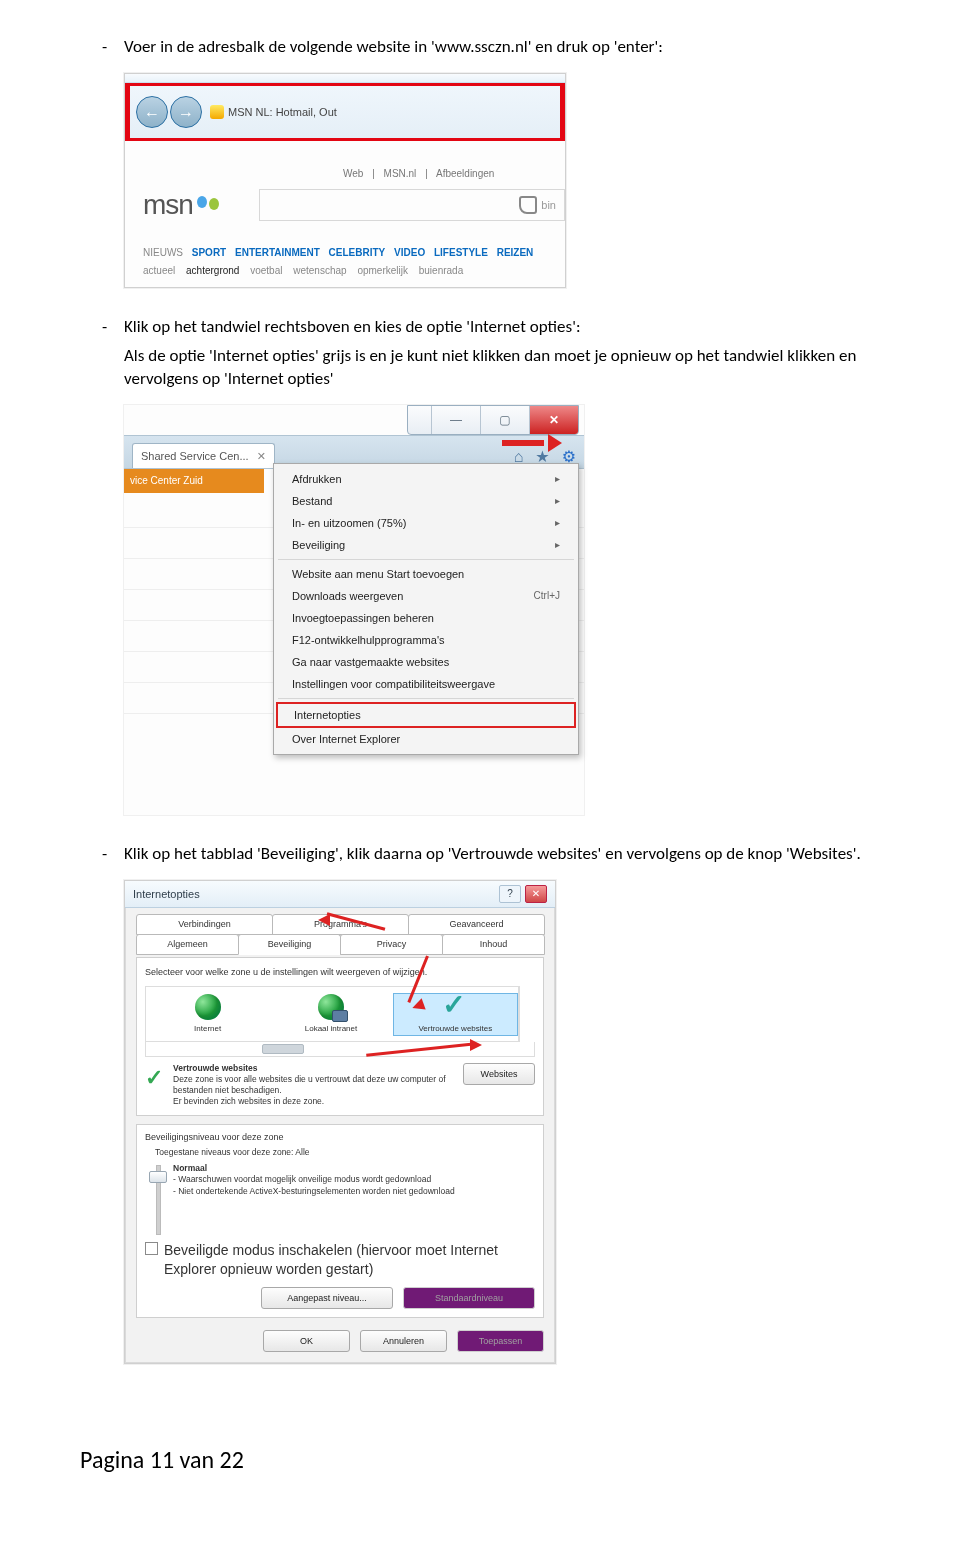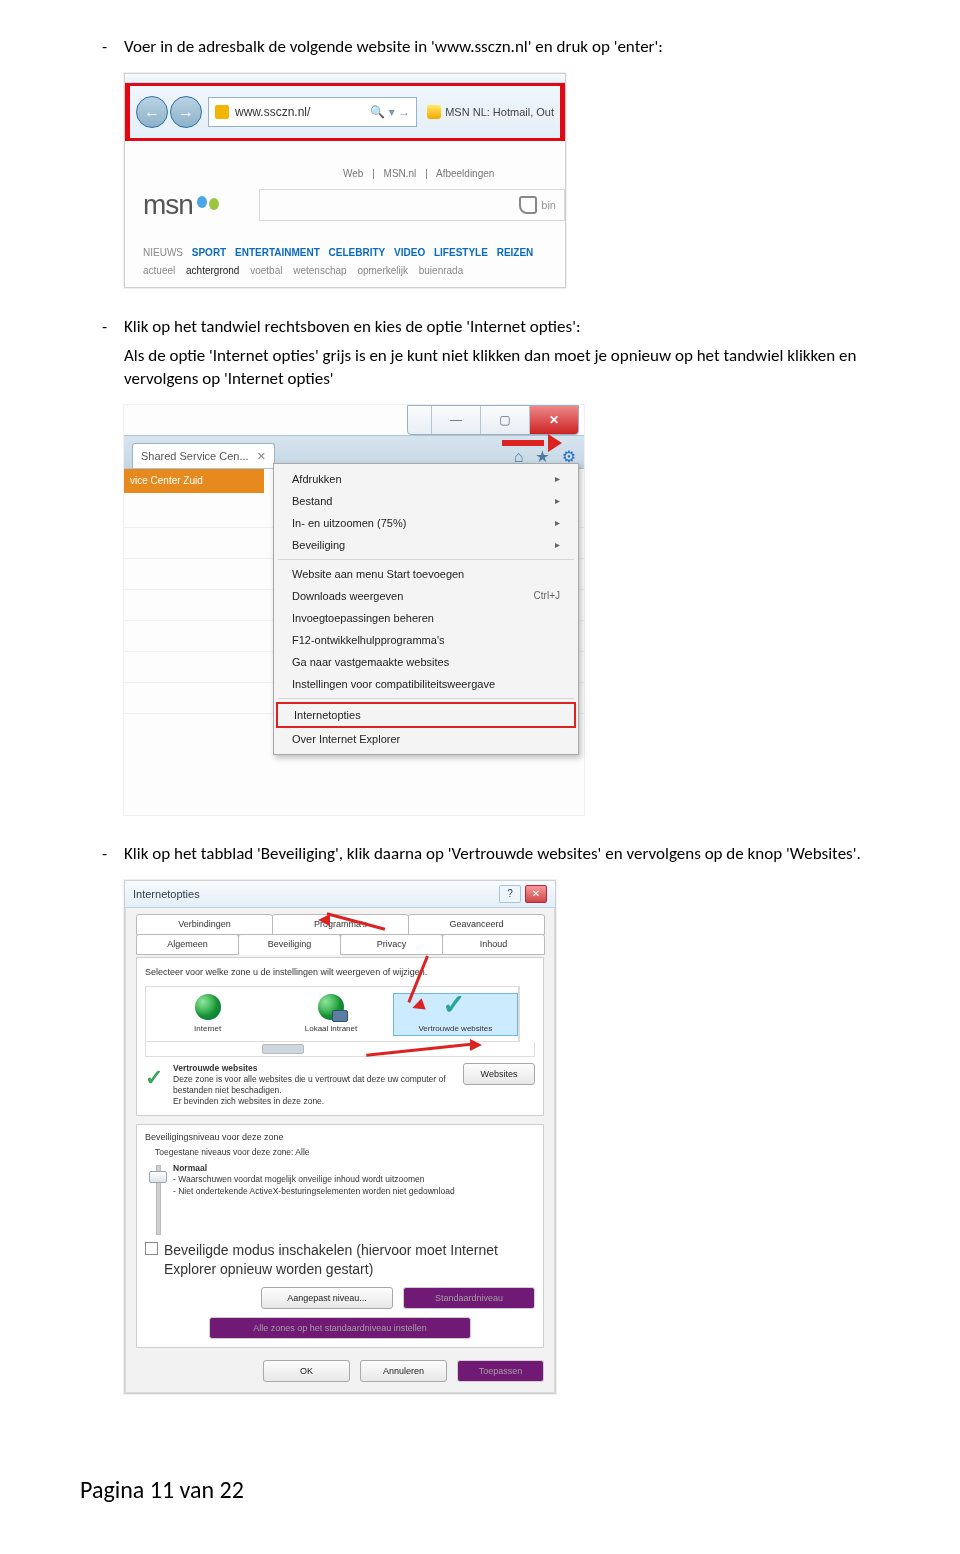--- a/index.html
+++ b/index.html
@@ -119,25 +119,20 @@
   <div class="bullet">
     <div class="dash">-</div>
     <div class="txt">Voer in de adresbalk de volgende website in 'www.ssczn.nl' en druk op 'enter':</div>
   </div>
 
   <div class="screenshot ss1">
     <div class="titlebar1"></div>
     <div class="navrow">
       <div class="navbtn dim">←</div>
       <div class="navbtn dim">→</div>
-      <div class="addr">
-        <div class="fav"></div>
-        <span>www.ssczn.nl/</span>
-        <span class="mag">🔍 ▾ →</span>
-      </div>
       <div class="tabbit">
         <div class="ico"></div>
         <span>MSN NL: Hotmail, Out</span>
       </div>
     </div>
     <div class="msnbody">
       <div class="subnav">
         <span>Web</span>
         <span>|</span>
         <span>MSN.nl</span>
@@ -324,34 +319,31 @@
 
       <div class="secbox">
         <div class="hd">Beveiligingsniveau voor deze zone</div>
         <div style="font-size:8.5px;margin:2px 0 4px 10px;">Toegestane niveaus voor deze zone: Alle</div>
         <div class="secrow">
           <div class="slider">
               <div class="knob"></div>
             </div>
           <div class="sectxt">
             <div class="bold">Normaal</div>
-            <div>- Waarschuwen voordat mogelijk onveilige inhoud wordt uitzoomen</div>
+            <div>- Waarschuwen voordat mogelijk onveilige modus wordt gedownload</div>
             <div>- Niet ondertekende ActiveX-besturingselementen worden niet gedownload</div>
           </div>
         </div>
         <div class="chk">
           <div class="box"></div>
           <div>Beveiligde modus inschakelen (hiervoor moet Internet Explorer opnieuw worden gestart)</div>
         </div>
         <div class="secbtns">
           <div class="fauxbtn">Aangepast niveau...</div>
           <div class="fauxbtn dis">Standaardniveau</div>
-        </div>
-        <div class="allzones">
-          <div class="fauxbtn dis">Alle zones op het standaardniveau instellen</div>
         </div>
       </div>
 
       <div class="dlg-foot">
         <div class="fauxbtn">OK</div>
         <div class="fauxbtn">Annuleren</div>
         <div class="fauxbtn dis">Toepassen</div>
       </div>
 
       <div class="ra" style="left:200px;top:4px;">

